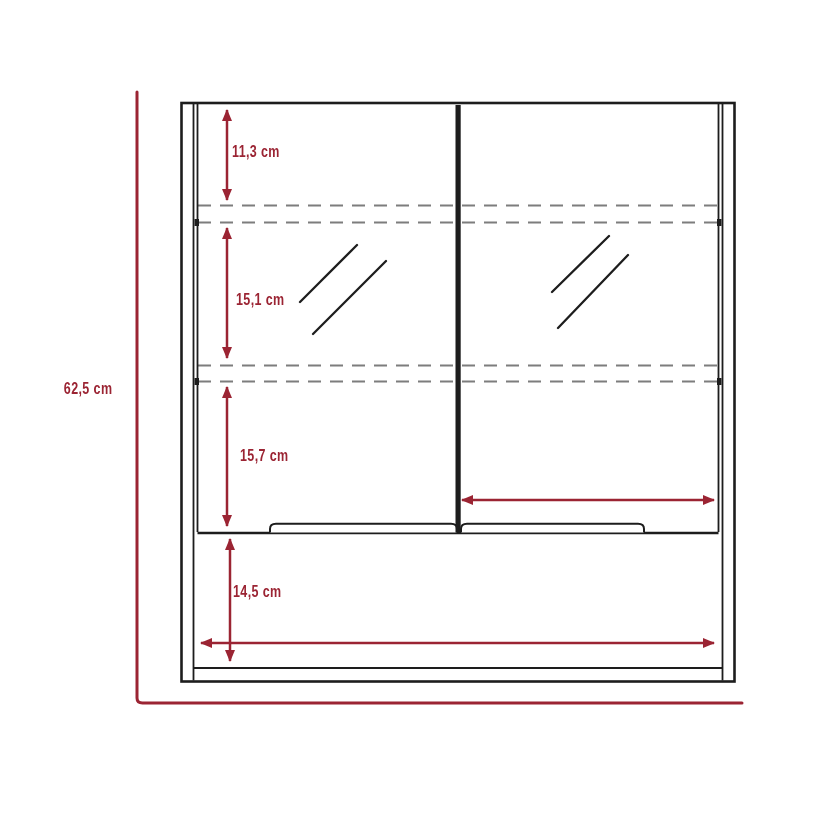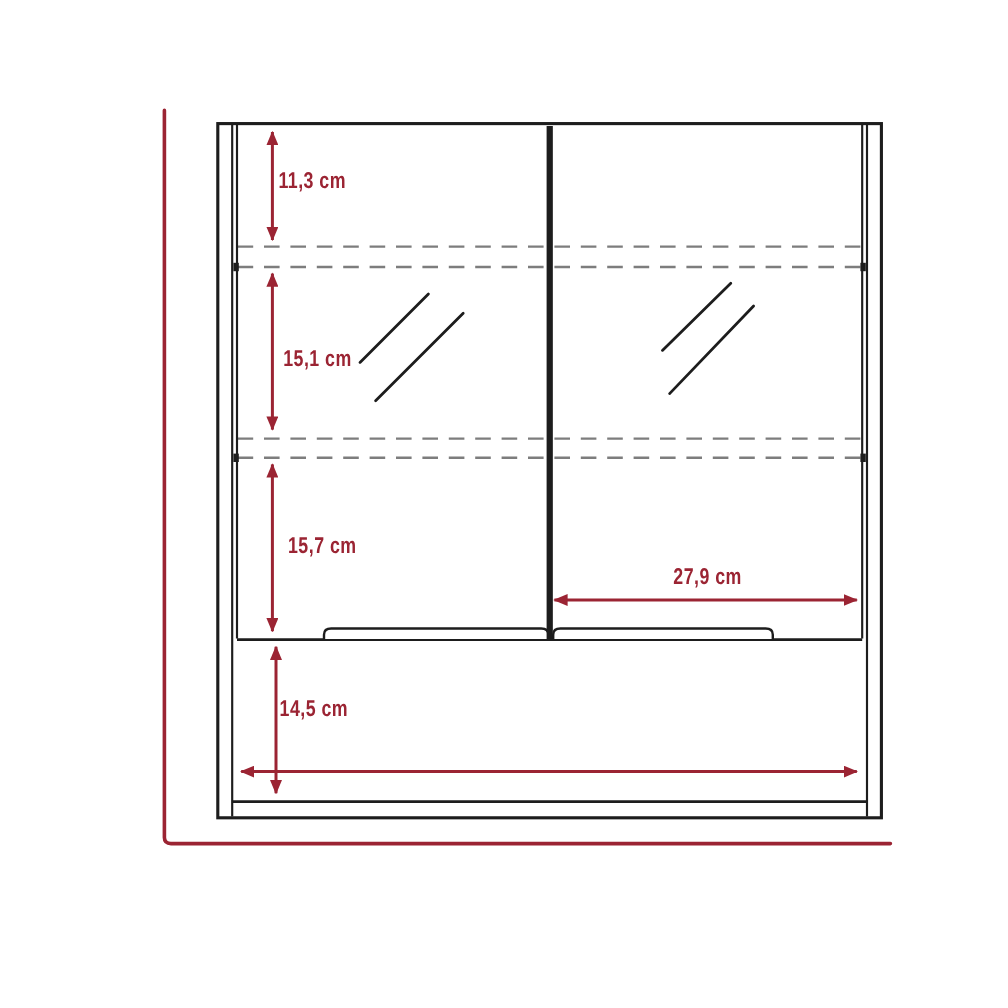--- a/index.html
+++ b/index.html
@@ -16,21 +16,21 @@
     font-family: "Liberation Sans", sans-serif;
   }
   .canvas svg {
     position: absolute;
     left: 0;
     top: 0;
   }
   .dim-label {
     position: absolute;
     font-weight: 600;
-    font-size: 19px;
+    font-size: 16px;
     line-height: 24px;
     color: #9b2433;
     white-space: nowrap;
   }
   .dim-label .cond {
     display: inline-block;
     transform: scaleX(0.78);
     transform-origin: left center;
     letter-spacing: 0.5px;
   }
@@ -100,36 +100,36 @@
       <path stroke-width="3" stroke-linecap="round" d="M137,92 L137,698 Q137,703 142.5,703 L742,703"></path>
       <line stroke-width="2.5" x1="227" y1="110" x2="227" y2="200" marker-start="url(#arr)" marker-end="url(#arr)"></line>
       <line stroke-width="2.5" x1="227" y1="228" x2="227" y2="358" marker-start="url(#arr)" marker-end="url(#arr)"></line>
       <line stroke-width="2.5" x1="227" y1="387" x2="227" y2="526" marker-start="url(#arr)" marker-end="url(#arr)"></line>
       <line stroke-width="2.5" x1="230" y1="539" x2="230" y2="661" marker-start="url(#arr)" marker-end="url(#arr)"></line>
       <line stroke-width="2.5" x1="462" y1="500" x2="714" y2="500" marker-start="url(#arr)" marker-end="url(#arr)"></line>
       <line stroke-width="2.5" x1="201" y1="643" x2="714" y2="643" marker-start="url(#arr)" marker-end="url(#arr)"></line>
     </g>
   </svg>
 
+  <div class="dim-label center-box" style="left:18px; top:377px;">
+    <span class="cond">62,5 cm</span>
+  </div>
 
   <div class="dim-label" style="left:232px; top:140px;">
     <span class="cond">11,3 cm</span>
   </div>
 
   <div class="dim-label" style="left:236px; top:288px;">
     <span class="cond">15,1 cm</span>
   </div>
 
   <div class="dim-label" style="left:240px; top:444px;">
     <span class="cond">15,7 cm</span>
   </div>
 
   <div class="dim-label" style="left:233px; top:580px;">
     <span class="cond">14,5 cm</span>
   </div>
 
-  <div class="dim-label center-box" style="left:520px; top:470px;">
-    <span class="cond">27,9 cm</span>
-  </div>
 
 
 
 </div>
 
 </body></html>

